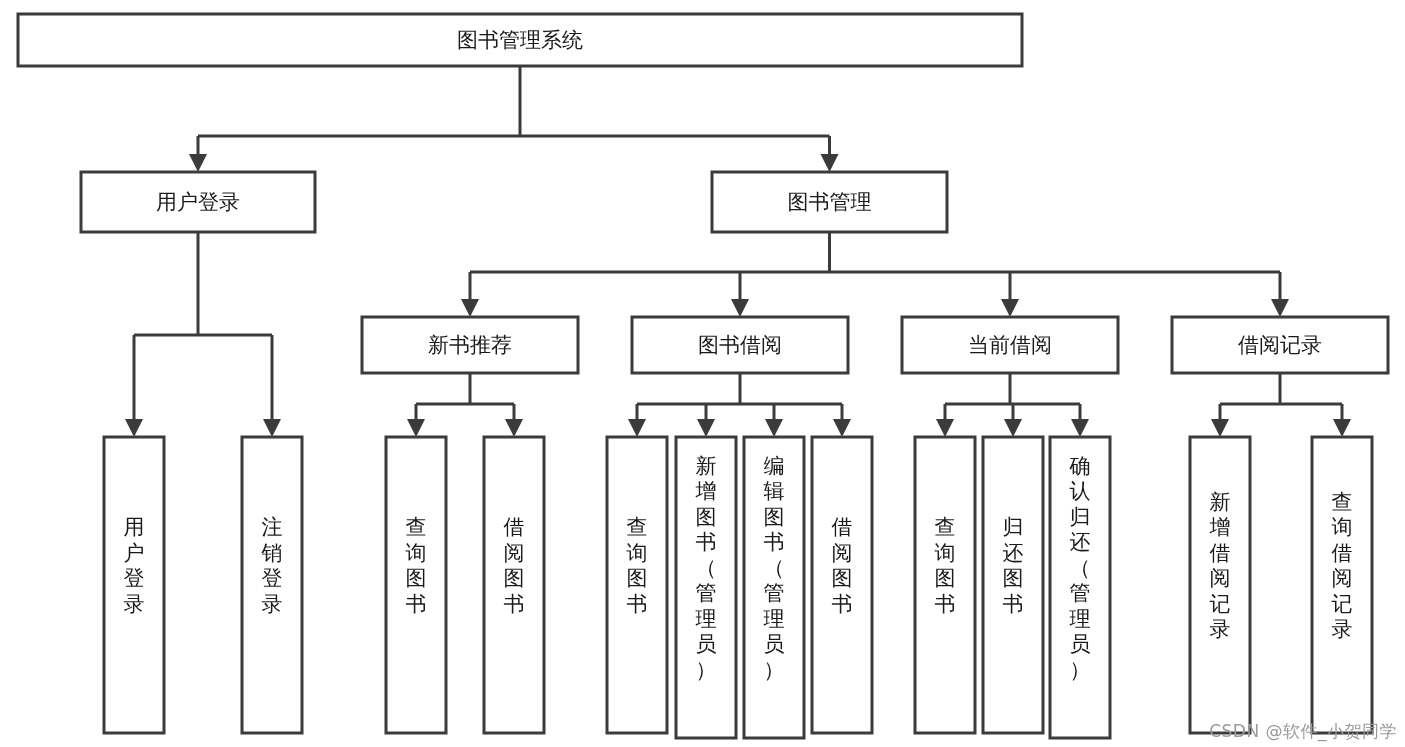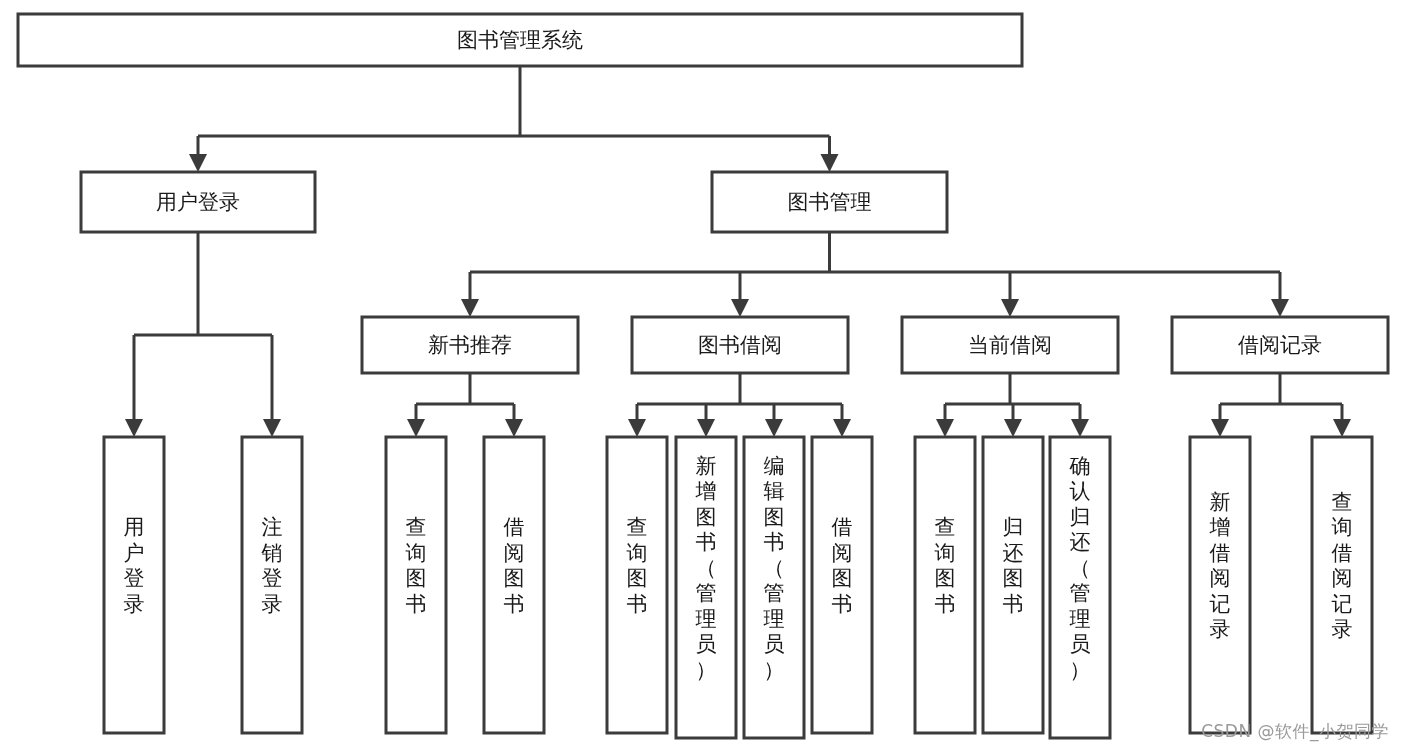--- a/index.html
+++ b/index.html
@@ -51,21 +51,21 @@
     dominant-baseline: middle;
   }
   .node-label-v {
     font-family: "DejaVu Sans", "Liberation Sans", sans-serif;
     font-size: 21px;
     fill: #1a1a1a;
     text-anchor: middle;
   }
   .watermark {
     position: absolute;
-    right: 16px;
+    right: 8px;
     bottom: 4px;
     font-family: "DejaVu Sans", "Liberation Sans", sans-serif;
     font-size: 17px;
     color: #9a9a9a;
     white-space: nowrap;
     letter-spacing: 0.5px;
     user-select: none;
   }
 </style>
 </head>

